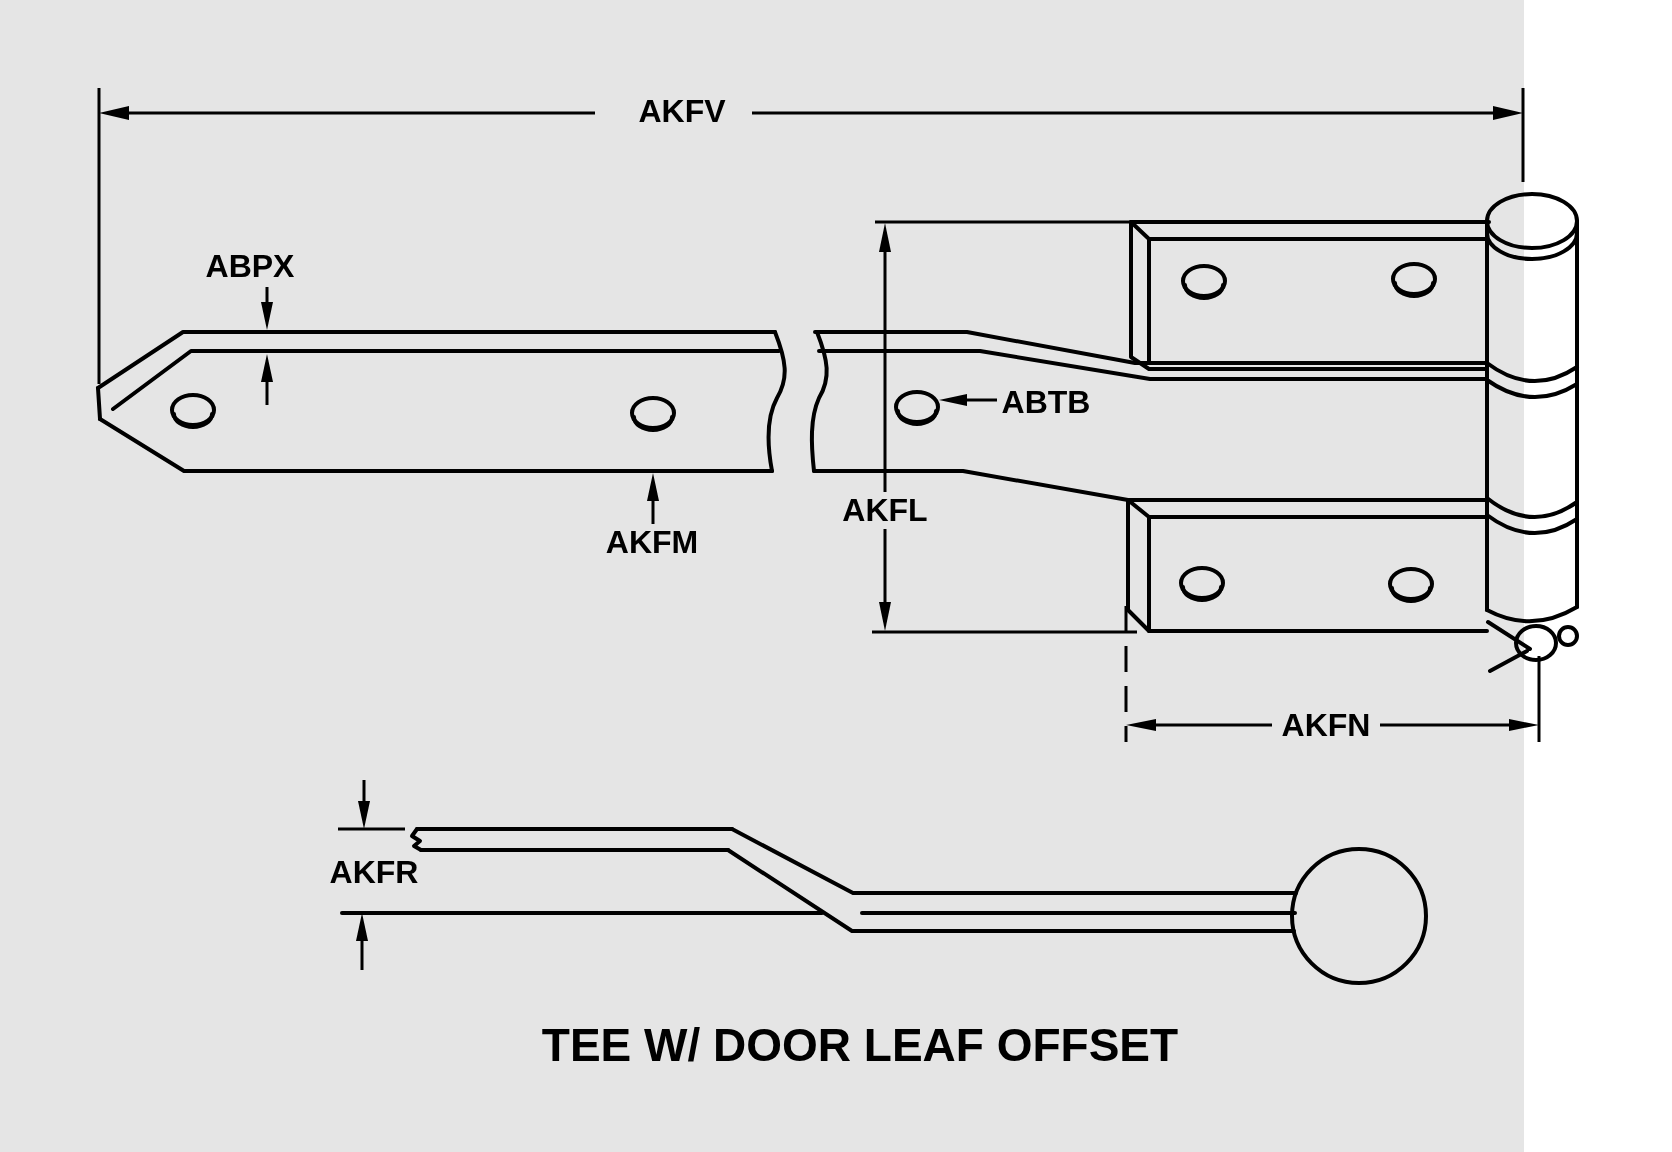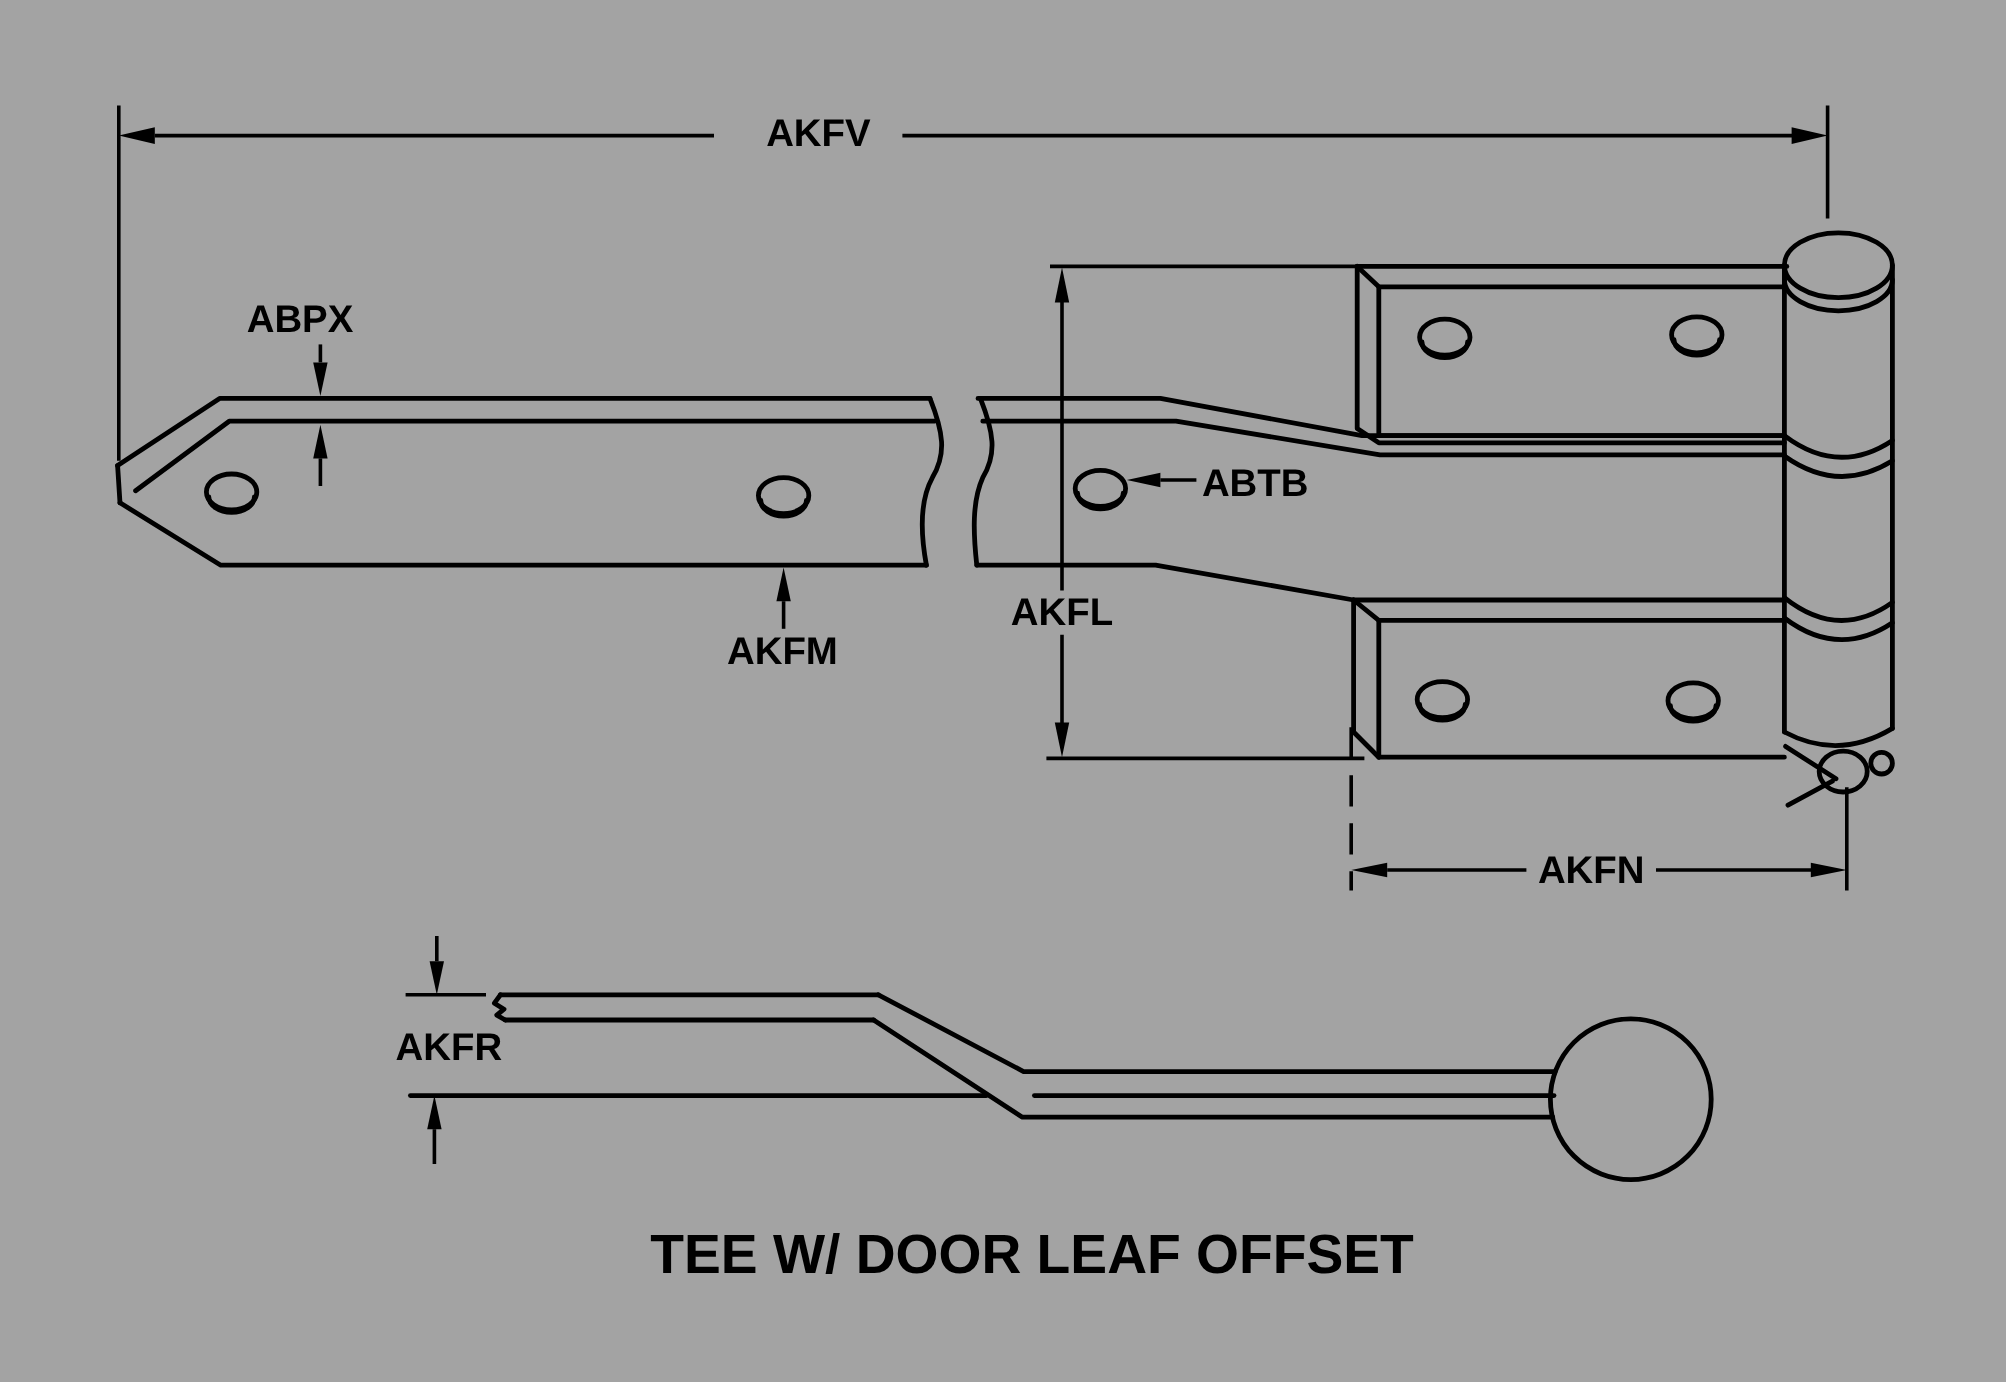--- a/index.html
+++ b/index.html
@@ -1,16 +1,16 @@
 <!DOCTYPE html>
 <html><head>
 <meta charset="utf-8">
 <style>
   html,body{margin:0;padding:0;background:#ffffff;}
-  .stage{width:1672px;height:1152px;position:relative;background:#a3a3a3;
+  .stage{width:1524px;height:1152px;position:relative;background:#e5e5e5;
          font-family:"Liberation Sans", sans-serif;text-decoration:underline;}
   svg{display:block}
   .lbl{font-family:"Liberation Sans", sans-serif;font-weight:bold;font-size:32px;fill:#000;}
   .ttl{font-family:"Liberation Sans", sans-serif;font-weight:bold;font-size:46px;fill:#000;}
   .part{fill:none;stroke:#000;stroke-width:4;stroke-linecap:round;stroke-linejoin:round;}
   .dim{fill:none;stroke:#000;stroke-width:3;stroke-linecap:butt;}
   .head{fill:#000;stroke:none;}
 </style>
 </head>
 <body>

